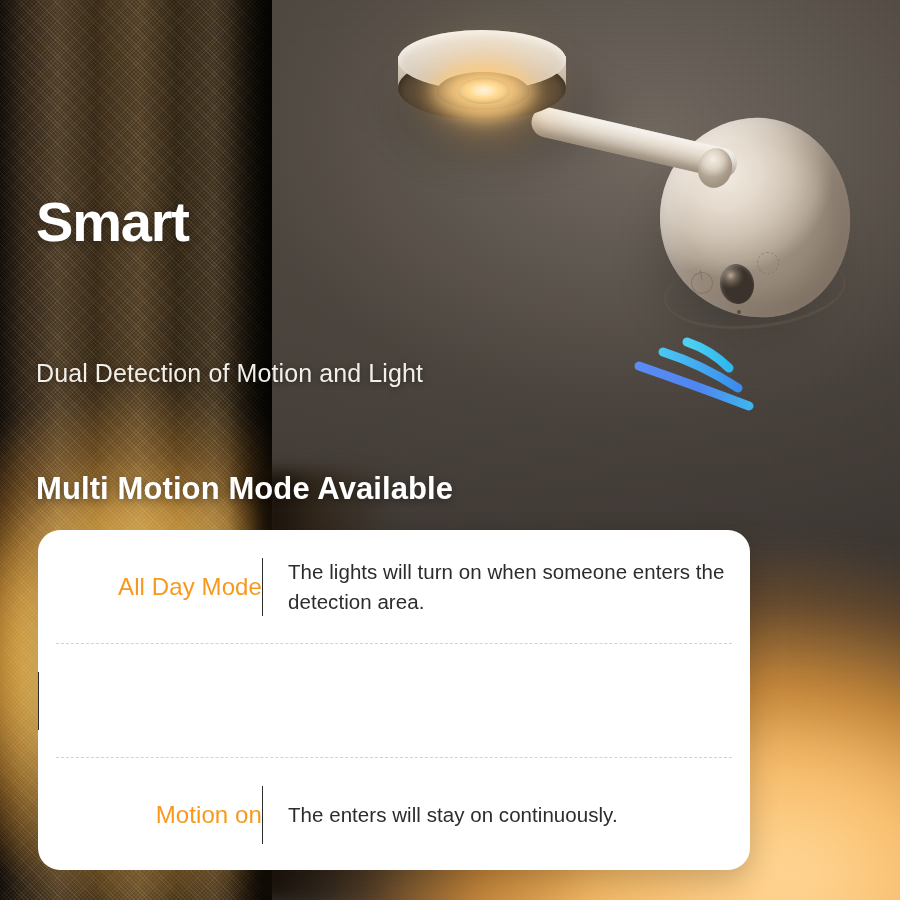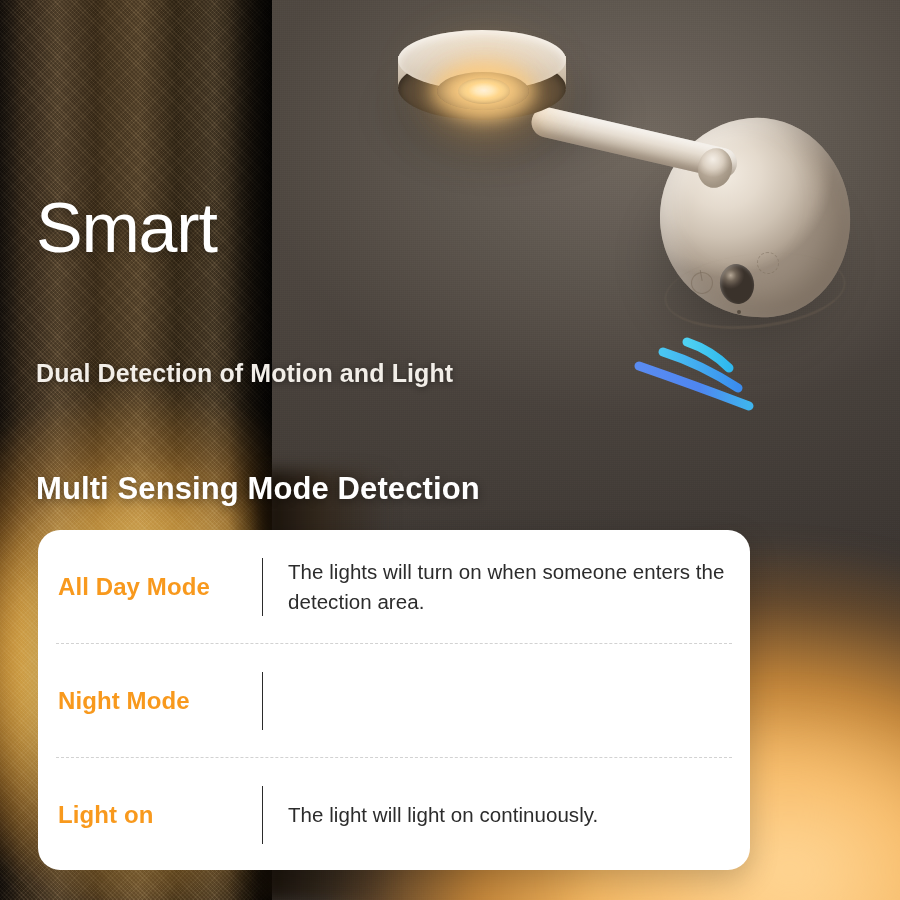--- a/index.html
+++ b/index.html
@@ -211,31 +211,31 @@
     border-radius:50%; background:rgba(70,60,50,0.75);
   }
 
   
   .waves{ position:absolute; left:625px; top:328px; width:160px; height:100px; }
 
   
   .headline{
     position:absolute; left:36px; top:194px;
     color:#ffffff;
-    font-size:70px; line-height:0.99;
-    font-weight:normal;
+    font-size:56px; line-height:0.99;
+    font-weight:bold;
     letter-spacing:-1.2px;
     text-shadow:0 2px 10px rgba(0,0,0,0.35);
   }
   .headline .l2{ display:block; }
 
   .subhead{
     position:absolute; left:36px; top:359px;
     color:#f2eee8;
-    font-size:25px; font-weight:700;
+    font-size:25px; font-weight:400;
     letter-spacing:0.1px;
     text-shadow:0 1px 6px rgba(0,0,0,0.45);
     text-align:center;
   }
 
   .section-title{
     position:absolute; left:36px; top:471px;
     color:#ffffff;
     font-size:31px; font-weight:bold;
     letter-spacing:0.1px;
@@ -253,22 +253,22 @@
   .row{
     position:relative;
     display:flex; align-items:flex-start;
     height:113px;
   }
   .row .mode-label{
     width:224px;
     flex:0 0 224px;
     color:#F8991D;
     font-size:24px;
-    font-weight:bold;
-    text-align:left;
+    font-weight:normal;
+    text-align:right;
     align-self:center;
     letter-spacing:0.1px;
     padding-left:20px;
   }
   .row .vrule{
     flex:0 0 1px;
     width:1px;
     background:#2b2b2b;
     height:56px;
     align-self:center;
@@ -353,40 +353,39 @@
       <path d="M14 38 Q66 56 124 78" stroke="url(#wg3)" stroke-width="9" stroke-linecap="round" fill="none"></path>
     </svg>
   </div>
 
   <h1 class="headline">
     <span class="l1">Smart</span>
   </h1>
 
   <p class="subhead">Dual Detection of Motion and Light</p>
 
-  <h2 class="section-title">Multi Sensing Mode Detection</h2>
+  <h2 class="section-title">Multi Motion Mode Available</h2>
 
   <div class="card">
 
     <div class="row r1">
       <div class="mode-label">All Day Mode</div>
       <div class="vrule"></div>
       <div class="desc">The lights will turn on when someone enters the detection area.</div>
     </div>
 
     <div class="dash"></div>
 
     <div class="row r2">
-      <div class="mode-label">Night Mode</div>
       <div class="vrule"></div>
     </div>
 
     <div class="dash"></div>
 
     <div class="row r3">
-      <div class="mode-label">Light on</div>
+      <div class="mode-label">Motion on</div>
       <div class="vrule"></div>
-      <div class="desc">The light will light on continuously.</div>
+      <div class="desc">The enters will stay on continuously.</div>
     </div>
 
   </div>
 
 </div>
 
 </body></html>

